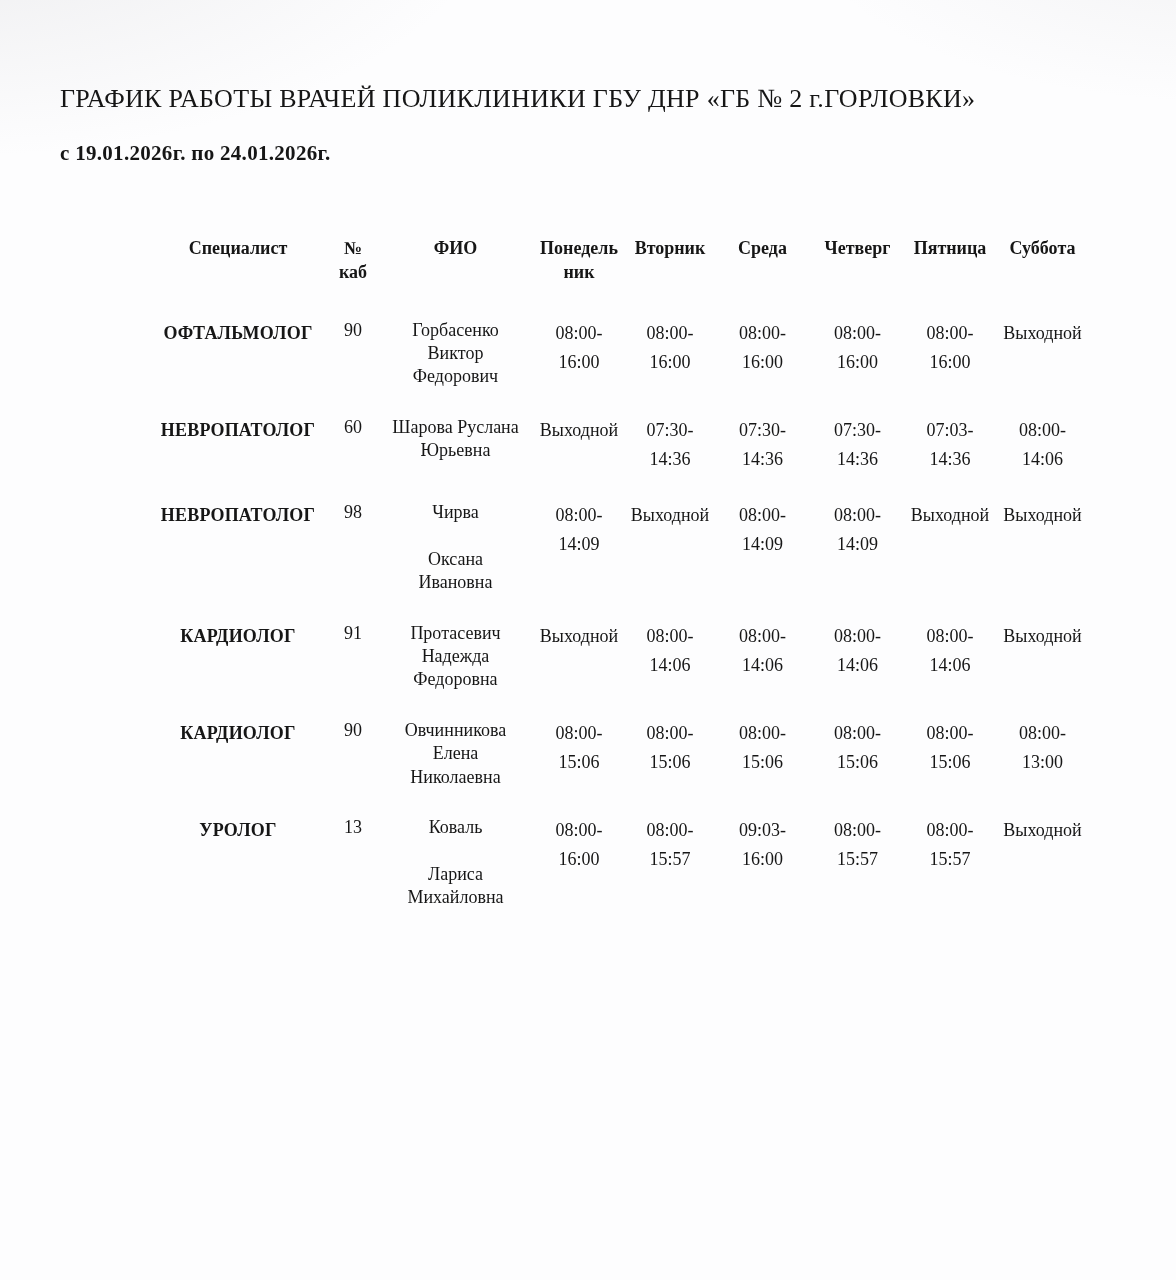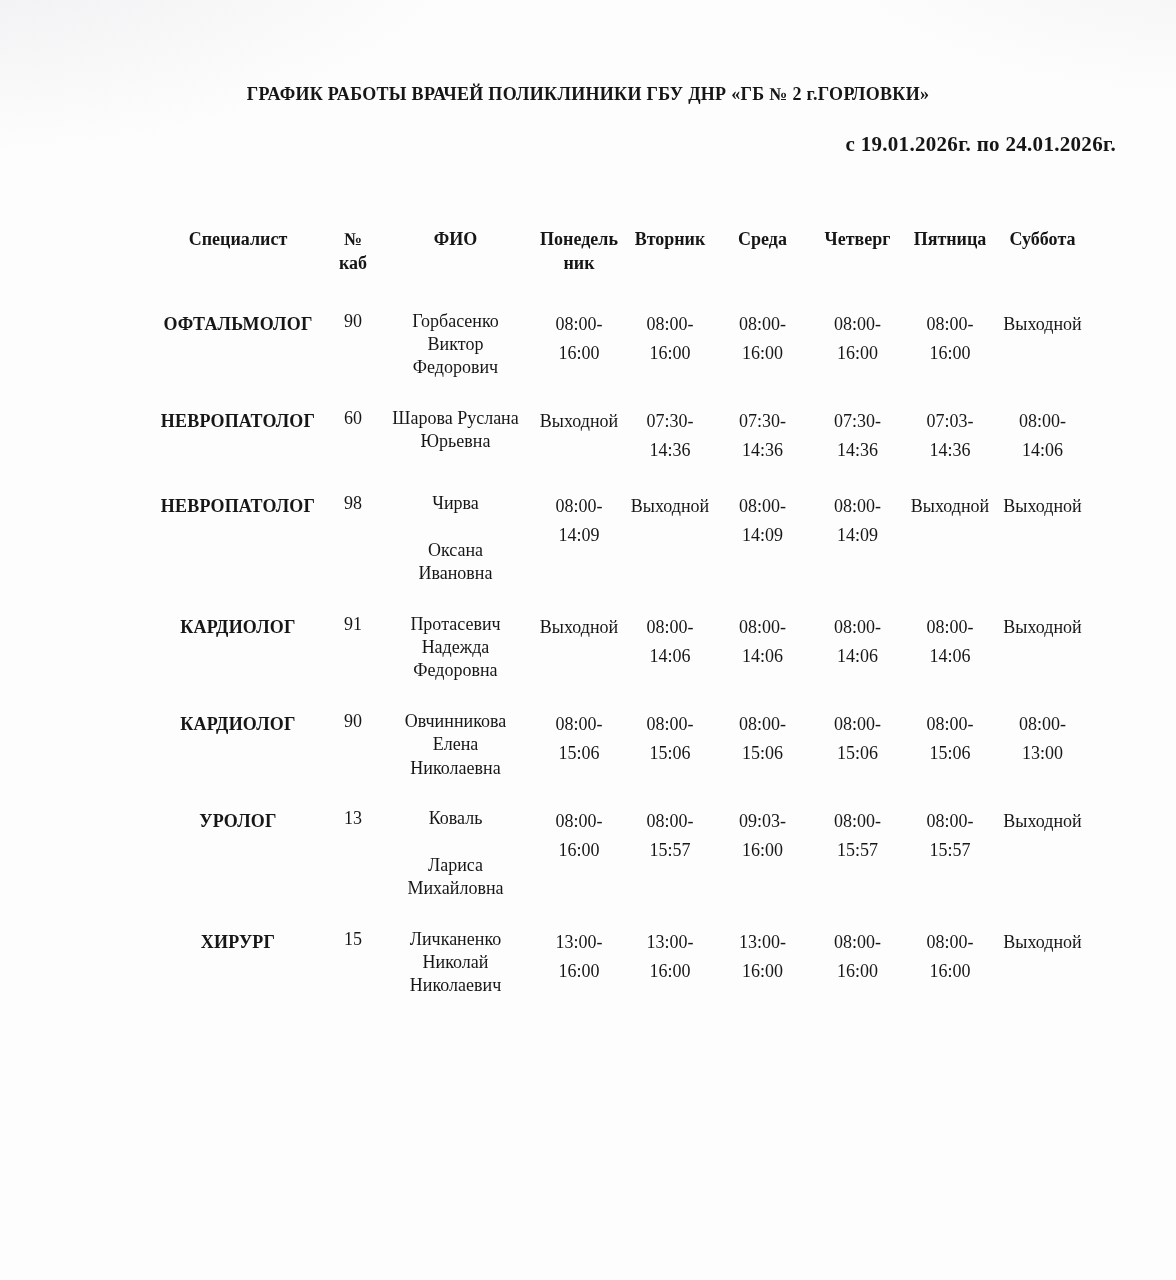--- a/index.html
+++ b/index.html
@@ -16,29 +16,28 @@
       radial-gradient(900px 420px at -5% -8%, rgba(175,175,180,0.22), rgba(175,175,180,0) 62%),
       radial-gradient(700px 300px at 104% -6%, rgba(175,175,180,0.14), rgba(175,175,180,0) 60%),
       #fdfdfe;
   }
   .page {
     width: 100%;
     height: 100%;
   }
   .doc-title {
     margin: 84px 60px 0;
-    text-align: center;
-    font-size: 18px;
-    font-weight: 700;
+    font-size: 26px;
+    font-weight: 400;
     letter-spacing: 0.3px;
     white-space: nowrap;
   }
   .doc-subtitle {
     margin: 27px 60px 0;
-    text-align: right;
+    text-align: left;
     font-size: 21px;
     font-weight: 700;
     letter-spacing: 0.3px;
   }
   .table-wrap {
     margin: 70px 0 0 148px;
     width: 942px;
   }
   table.schedule {
     width: 100%;
@@ -212,34 +211,16 @@
     <td class="day">08:00-
 15:57</td>
     <td class="day">09:03-
 16:00</td>
     <td class="day">08:00-
 15:57</td>
     <td class="day">08:00-
 15:57</td>
     <td class="day">Выходной</td>
   </tr>
-          <tr>
-    <td class="specialist">ХИРУРГ</td>
-    <td class="cab">15</td>
-    <td class="fio">Личканенко
-Николай
-Николаевич</td>
-    <td class="day">13:00-
-16:00</td>
-    <td class="day">13:00-
-16:00</td>
-    <td class="day">13:00-
-16:00</td>
-    <td class="day">08:00-
-16:00</td>
-    <td class="day">08:00-
-16:00</td>
-    <td class="day">Выходной</td>
-  </tr>
         </tbody>
     </table>
   </div>
 </div>
 
 </body></html>

